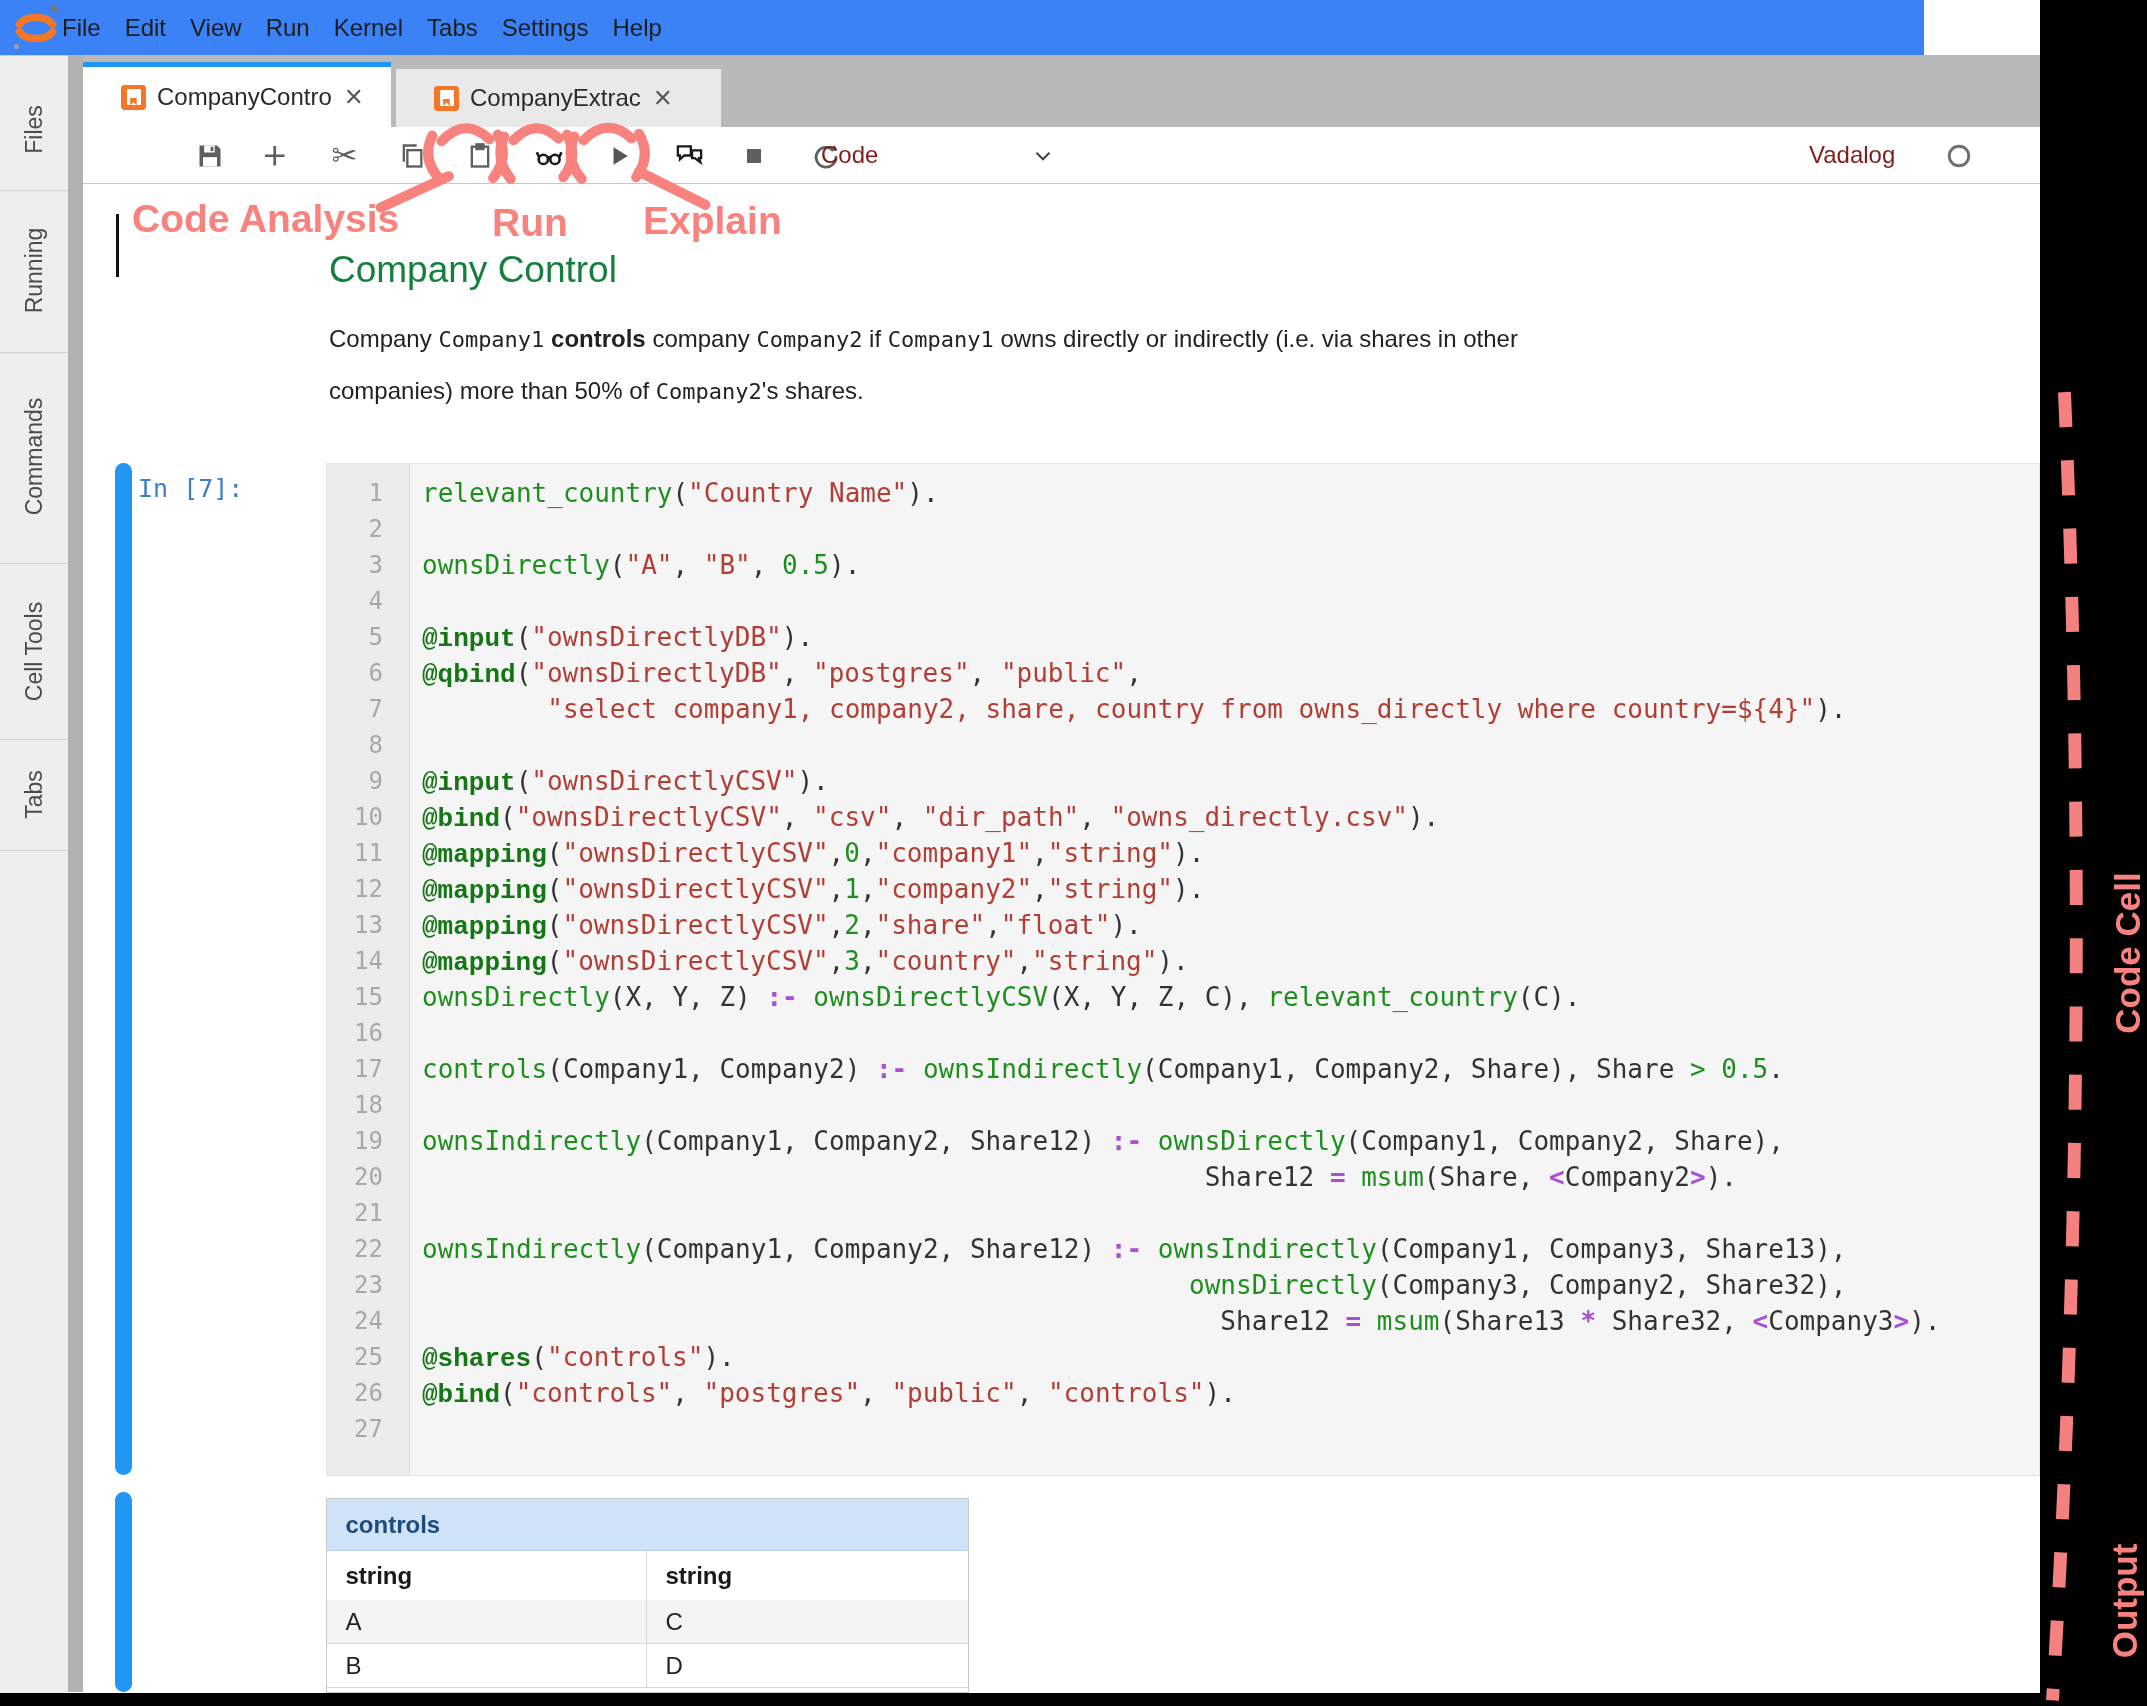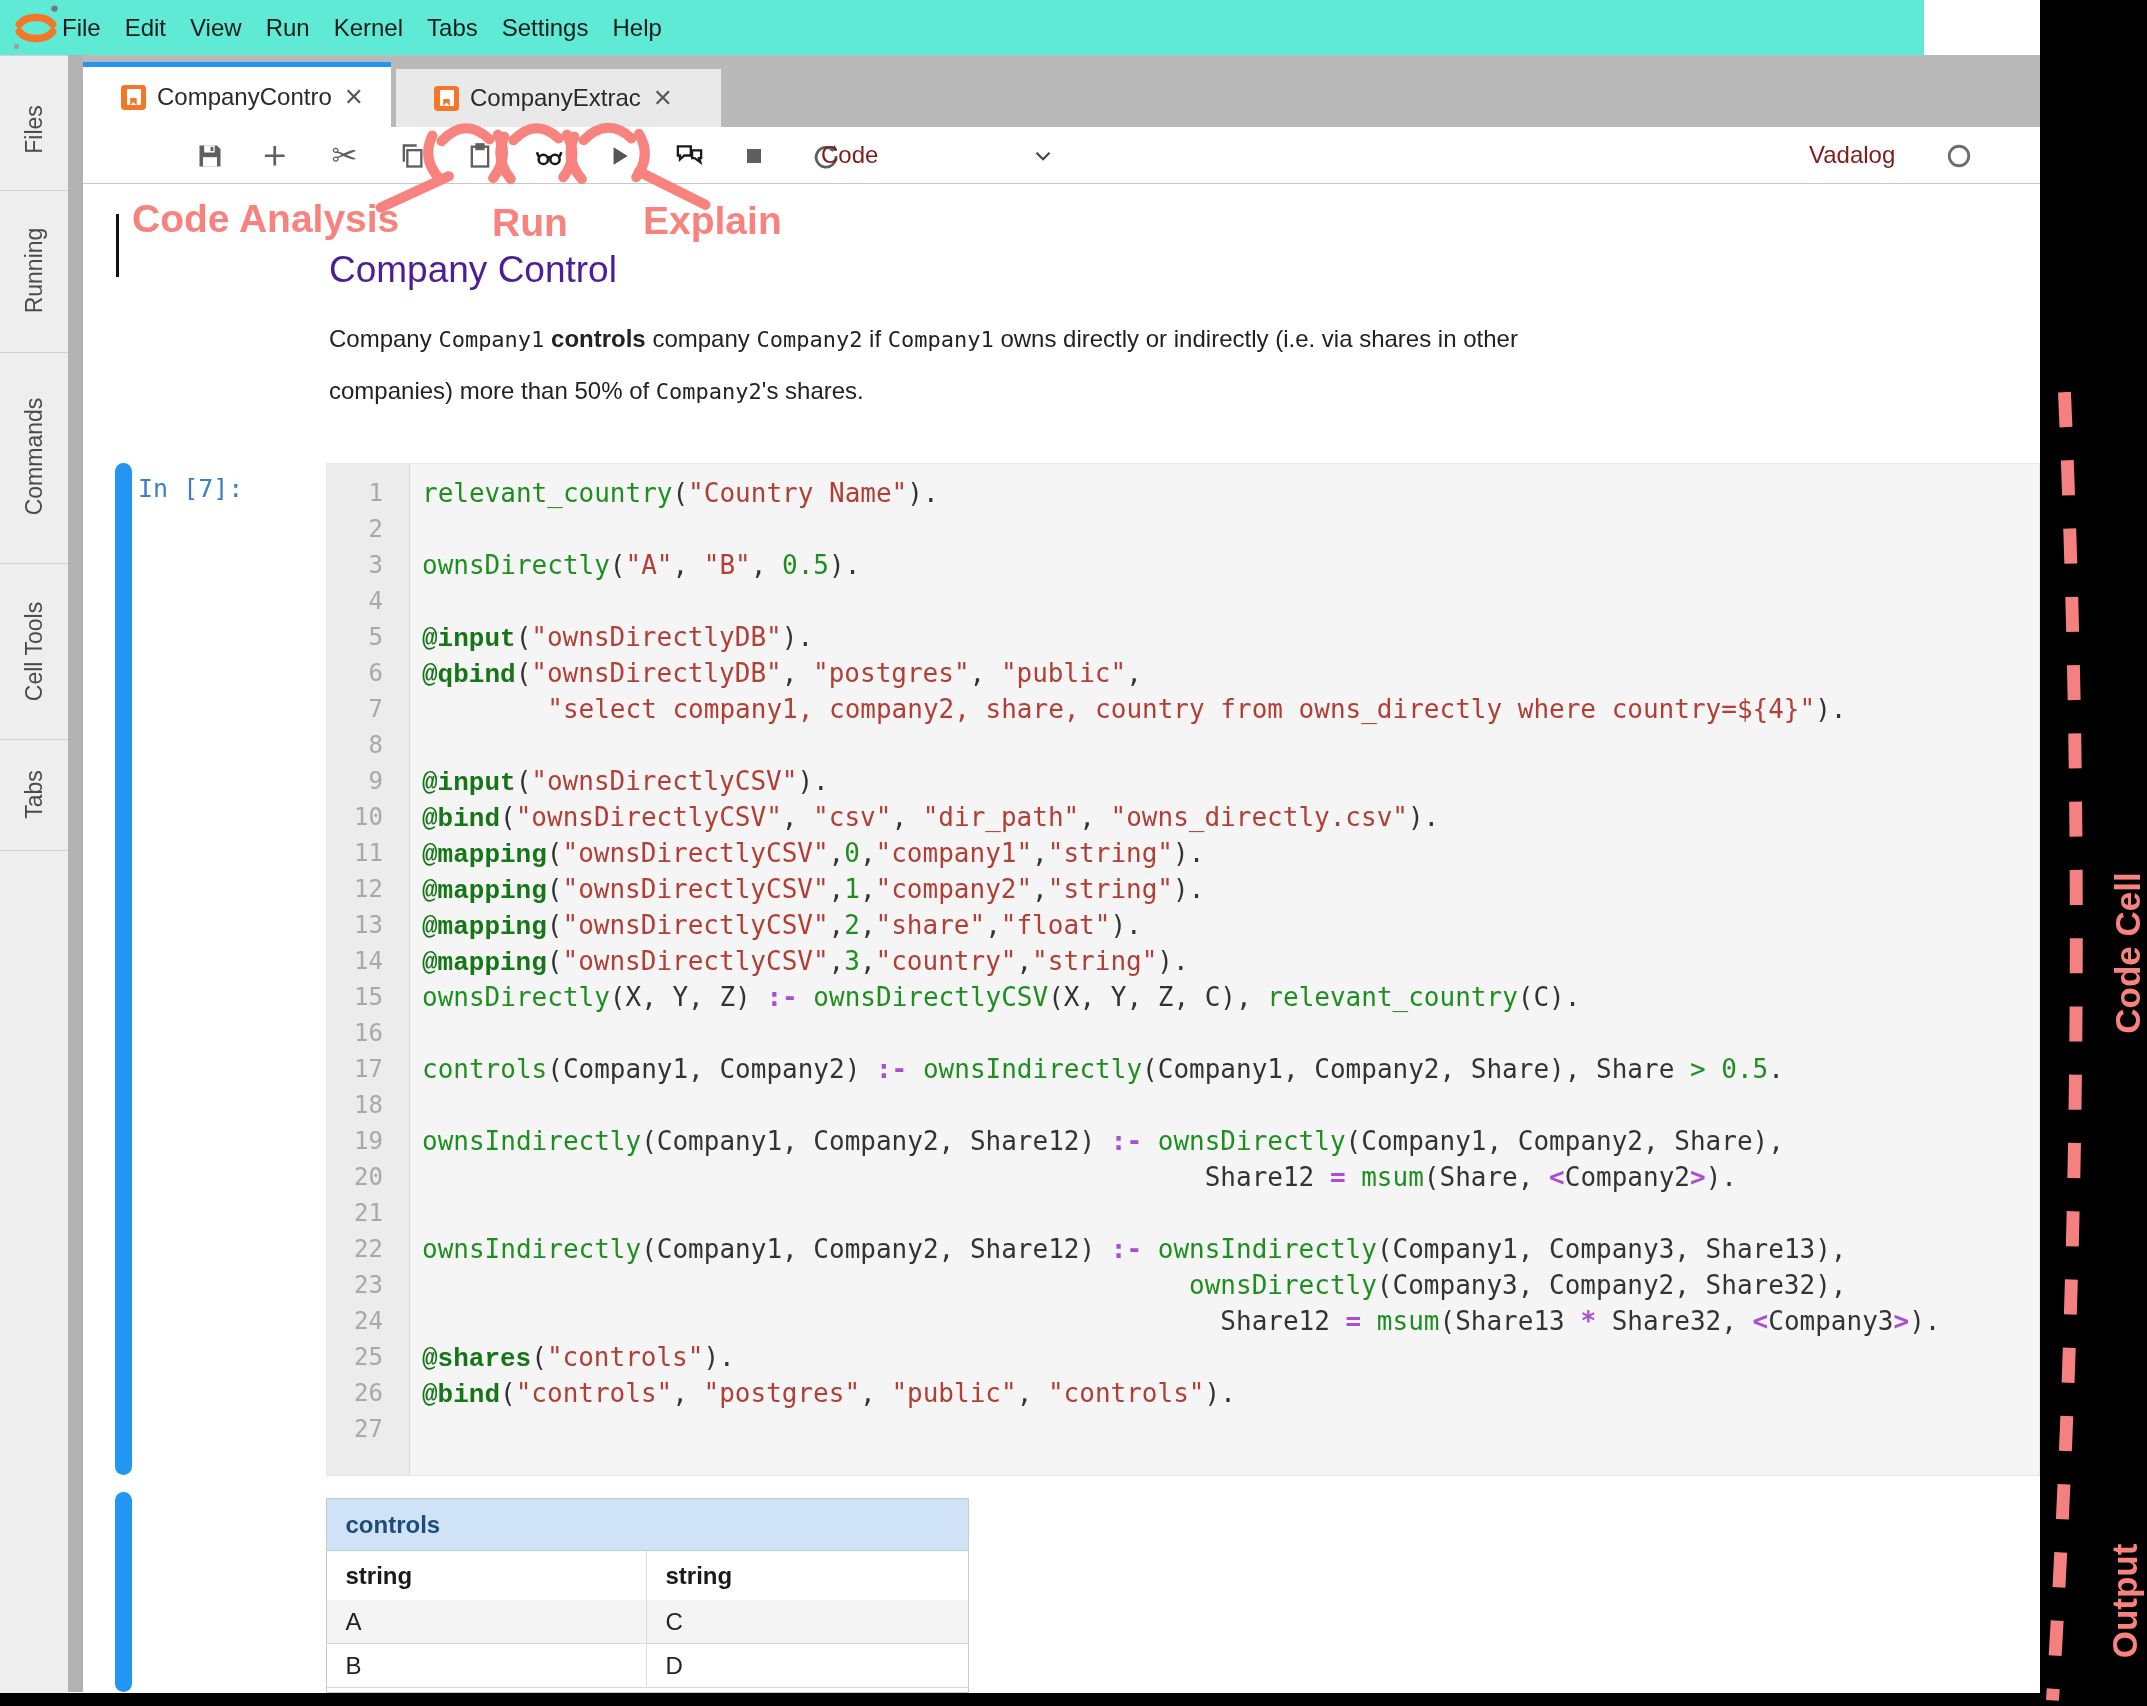--- a/index.html
+++ b/index.html
@@ -1,20 +1,20 @@
 <!DOCTYPE html>
 <html style="font-size:14.8px"><head>
 <meta charset="utf-8">
 <style>
   html,body{margin:0;padding:0;}
   body{width:2148px;height:1706px;position:relative;background:#ffffff;overflow:hidden;
        font-family:"Liberation Sans",sans-serif;color:#222;}
   .abs{position:absolute;}
   
-  #menubar{left:0;top:0;width:1924px;height:55px;background:#5eead4;}
+  #menubar{left:0;top:0;width:1924px;height:55px;background:#3b82f6;}
   #logo{left:11px;top:2.8px;width:50px;height:50px;}
   #menu-items{left:50px;top:0;height:55px;display:flex;align-items:center;}
   .menu-item{padding:0 12px;font-size:24px;color:#1c1c1c;cursor:default;}
   
   #sidebar{left:0;top:55px;width:68px;height:1637px;background:#eeeeee;border-top:0.9px solid #d0d0d0;}
   .side-item{position:absolute;left:0;width:68px;border-bottom:0.9px solid #d2d2d2;}
   .side-label{position:absolute;width:222px;text-align:center;font-size:23px;color:#4a4a4a;
               transform:rotate(-90deg);white-space:nowrap;}
   #side-strip{left:68px;top:55px;width:14.8px;height:1637px;background:#b2b2b2;}
   
@@ -28,21 +28,21 @@
   .nb-icon::after{content:"";position:absolute;left:5.5px;top:4.6px;width:14px;height:15.7px;background:#fff;border-radius:0.9px;}
   .nb-icon::before{content:"";position:absolute;left:9.2px;top:13px;width:6.5px;height:7.4px;background:#f37726;z-index:1;
                    clip-path:polygon(0 0,100% 0,100% 100%,50% 55%,0 100%);}
   
   #toolbar{left:83px;top:127px;width:1957px;height:57px;background:#ffffff;border-bottom:1.8px solid #c8c8c8;box-sizing:border-box;}
   .tb-icon{position:absolute;top:12px;width:33px;height:33px;display:flex;align-items:center;justify-content:center;color:#5f5f5f;}
   .tb-text{position:absolute;font-size:24px;color:#7f1d1d;top:14px;}
   
   #nb{left:83px;top:185px;width:1957px;height:1508px;background:#fff;}
   #cursor{left:116px;top:214px;width:2.8px;height:63px;background:#111;}
-  #md-title{left:329px;top:249px;font-size:37px;font-weight:500;color:#4c1d95;}
+  #md-title{left:329px;top:249px;font-size:37px;font-weight:500;color:#15803d;}
   .md-line{position:absolute;left:329px;font-size:24px;color:#222;white-space:nowrap;}
   .md-mono{font-family:"DejaVu Sans Mono",monospace;font-size:22px;}
   
   #cell-bar{left:115px;top:463px;width:16.6px;height:1012px;background:#2196f3;border-radius:8.3px;}
   #prompt{left:138px;top:474px;width:175px;text-align:left;font-family:"DejaVu Sans Mono",monospace;
           font-size:25px;color:#3d7fc6;white-space:pre;}
   #code-box{left:326px;top:463px;width:1714px;height:1013px;background:#f5f5f5;border:0.9px solid #e6e6e6;box-sizing:border-box;}
   #gutter{position:absolute;left:0;top:0;width:83px;height:100%;background:#ececec;border-right:0.9px solid #dcdcdc;
           box-sizing:border-box;padding-top:11px;}
   .gut-n{display:block;height:36px;line-height:36px;text-align:right;padding-right:26px;

